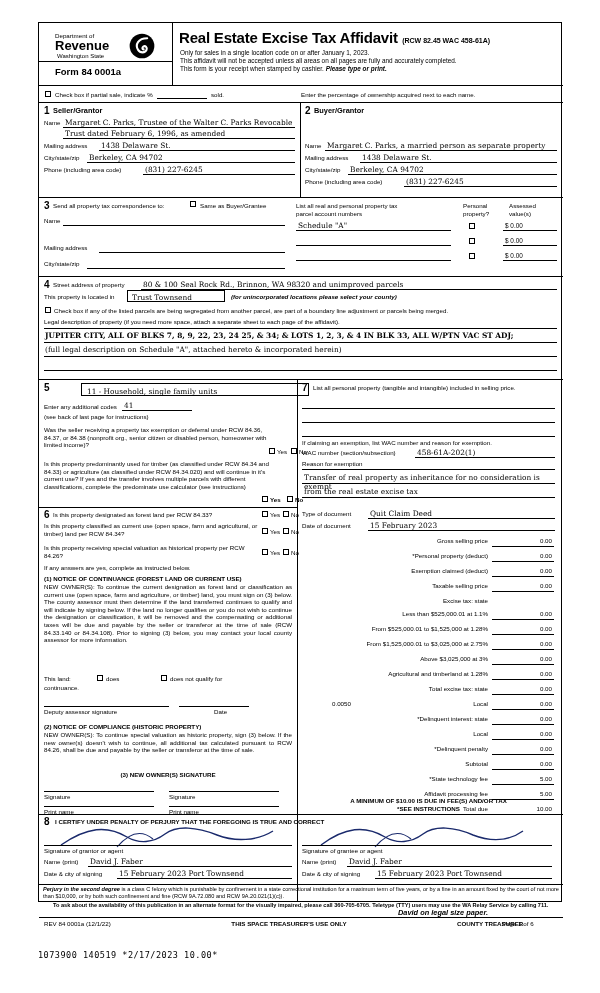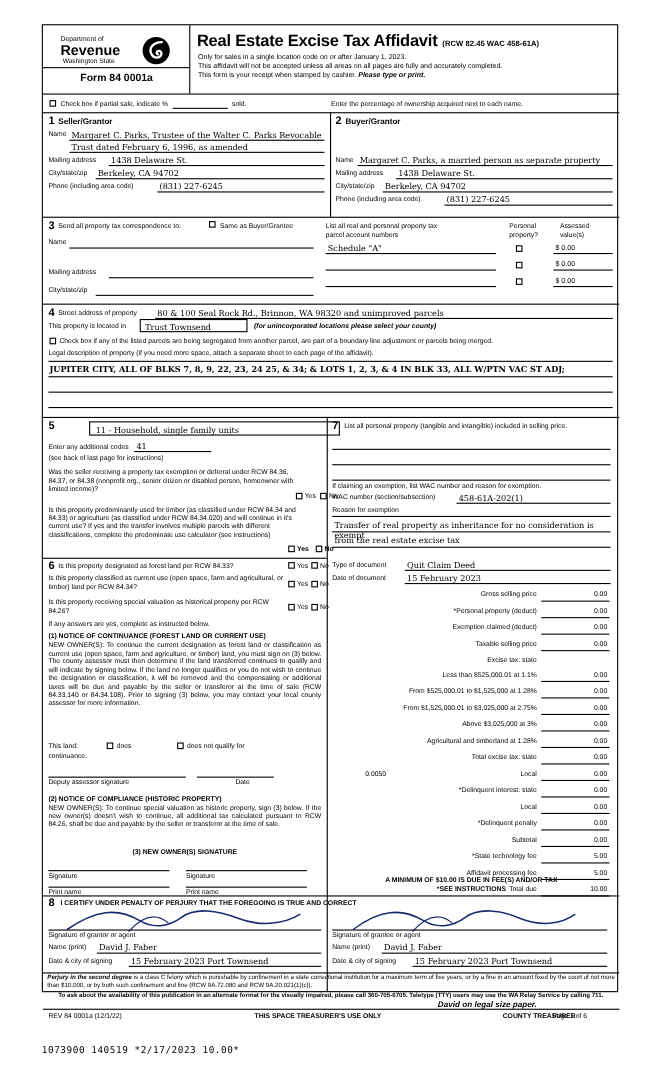--- a/index.html
+++ b/index.html
@@ -42,21 +42,21 @@
     <div class="abs" style="left:0;top:0;width:133px;height:62px;">
       <div class="abs t" style="left:16px;top:9px;">Department of</div>
       <div class="abs revenue" style="left:16px;top:16px;">Revenue</div>
       <div class="abs wastate" style="left:18px;top:30px;">Washington State</div>
       <svg class="swirl" style="left:90px;top:10px;" viewBox="0 0 40 40">
         <circle cx="20" cy="20" r="19" fill="#000"></circle>
         <path d="M28 8 C14 8, 9 18, 14 26 C17 31, 25 31, 27 26 C28.5 22, 25 19, 22 21 C20 22.3, 20.2 25, 22.5 25.2" fill="none" stroke="#fff" stroke-width="3.2" stroke-linecap="round"></path>
       </svg>
     </div>
     <div class="line" style="left:0;top:38px;width:133px;"></div>
-    <div class="abs formno" style="left:34px;top:43px;">Form 84 0001a</div>
+    <div class="abs formno" style="left:16px;top:43px;">Form 84 0001a</div>
     <div class="vline" style="left:133px;top:0;height:62px;"></div>
     <div class="line" style="left:0;top:62px;width:524px;"></div>
 
     <div class="abs" style="left:140px;top:6px;width:380px;">
       <span class="hdr-title">Real Estate Excise Tax Affidavit</span>
       <span class="t7 b">(RCW 82.45 WAC 458-61A)</span>
     </div>
     <div class="abs hdr-sub" style="left:141px;top:26px;width:378px;">Only for sales in a single location code on or after January 1, 2023.</div>
     <div class="abs hdr-sub" style="left:141px;top:34px;width:378px;">This affidavit will not be accepted unless all areas on all pages are fully and accurately completed.</div>
     <div class="abs hdr-sub" style="left:141px;top:42px;width:378px;">
@@ -161,20 +161,21 @@
     </div>
     <div class="abs t i b" style="left:192px;top:270px;">(for unincorporated locations please select your county)</div>
 
     <div class="cb" style="left:6px;top:284px;"></div>
     <div class="abs t" style="left:15px;top:284px;width:500px;">Check box if any of the listed parcels are being segregated from another parcel, are part of a boundary line adjustment or parcels being merged.</div>
 
     <div class="abs t" style="left:5px;top:295px;width:510px;">Legal description of property (if you need more space, attach a separate sheet to each page of the affidavit).</div>
     <div class="line" style="left:5px;top:305px;width:513px;"></div>
     <div class="abs hand" style="left:6px;top:308px;font-weight:bold;">JUPITER CITY, ALL OF BLKS 7, 8, 9, 22, 23, 24 25, &amp; 34; &amp; LOTS 1, 2, 3, &amp; 4 IN BLK 33, ALL W/PTN VAC ST ADJ;</div>
     <div class="line" style="left:5px;top:319px;width:513px;"></div>
+    <div class="abs hand" style="left:6px;top:322px;">(full legal description on Schedule "A", attached hereto &amp; incorporated herein)</div>
     <div class="line" style="left:5px;top:333px;width:513px;"></div>
     <div class="line" style="left:5px;top:347px;width:513px;"></div>
 
     <div class="line" style="left:0;top:356px;width:524px;"></div>
 
     <div class="abs num" style="left:5px;top:359px;">5</div>
     <div class="box" style="left:42px;top:360px;width:228px;height:13px;">
       <div class="abs hand" style="left:5px;top:2.5px;">11 - Household, single family units</div>
     </div>
     <div class="abs t" style="left:5px;top:380px;">Enter any additional codes</div>

